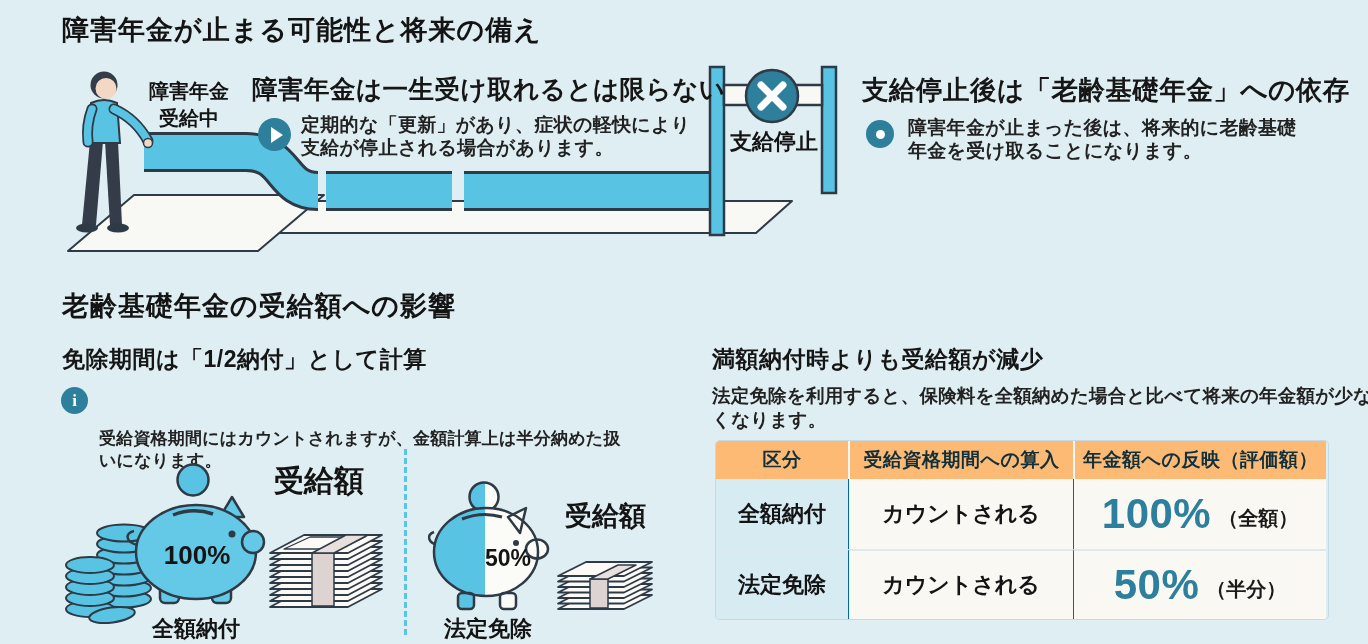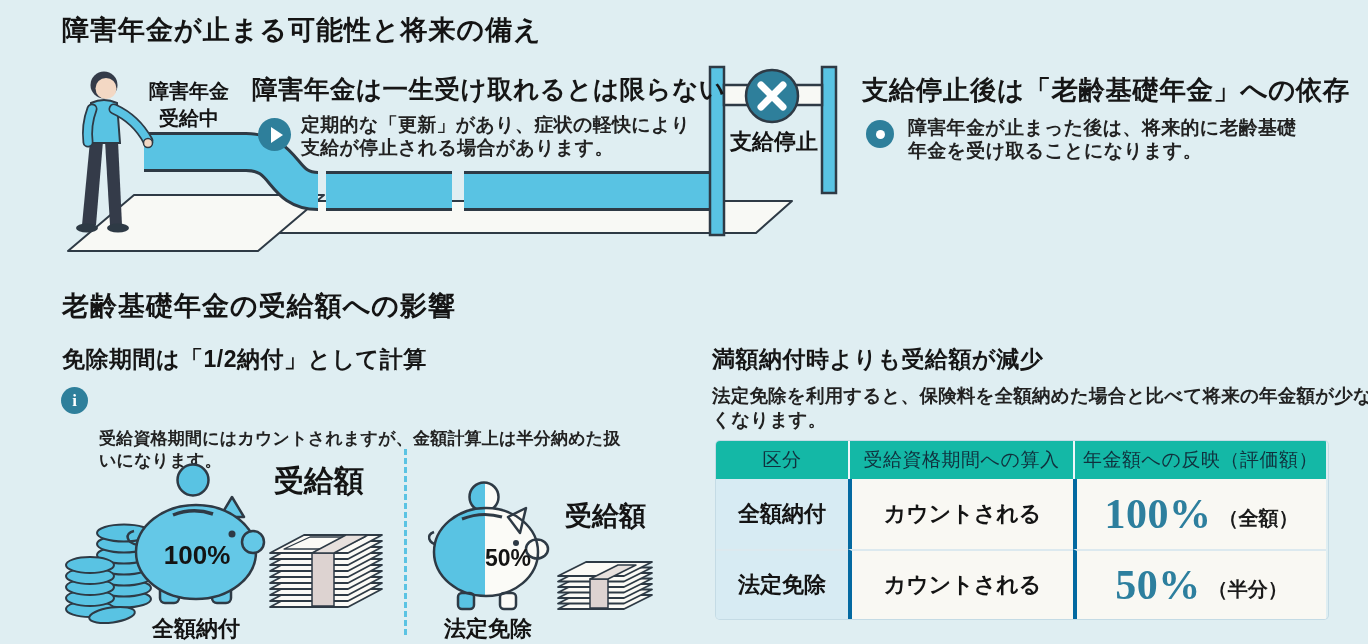--- a/index.html
+++ b/index.html
@@ -21,25 +21,25 @@
   .bullet .dot{width:9px;height:9px;border-radius:50%;background:#ffffff;}
   .info{width:27px;height:27px;color:#fff;font-weight:700;font-size:17px;font-family:"Liberation Serif","DejaVu Serif",serif;}
   .pct-overlay{text-align:center;font-weight:700;color:#141414;}
   .amt-label{font-weight:700;color:#141414;white-space:nowrap;}
   .divider{border-left:3px dashed #5bc3e3;width:0;}
   
   .ptable{width:612px;border-radius:4px;overflow:hidden;box-shadow:0 0 0 1px #c4dbe5;}
   .prow{display:flex;}
   .pc{box-sizing:border-box;display:flex;align-items:center;justify-content:center;}
   .c1{width:132px;}.c2{width:225px;}.c3{width:253px;}
-  .th{height:38px;background:#14b8a6;color:#10303d;font-weight:400;font-size:19px;letter-spacing:0.5px;}
+  .th{height:38px;background:#fdba74;color:#10303d;font-weight:700;font-size:19px;letter-spacing:0.5px;}
   .th + .th{border-left:2px solid #eef7fa;}
   .tb{height:70px;background:#f9f8f3;font-weight:700;font-size:22px;color:#141414;}
   .tb.c1{background:#d7ebf3;}
-  .tb + .tb{border-left:4px solid #0369a1;font-family:Liberation Serif, serif;}
+  .tb + .tb{border-left:1px solid #0369a1;}
   .r2 .tb{border-top:2px solid #dce9ef;}
   .pct-big{color:#2d7f9e;font-size:42px;font-weight:700;letter-spacing:0.5px;}
   .pct-note{color:#1b1b1b;font-size:20px;font-weight:700;margin-left:7px;padding-top:8px;}
 </style>
 </head>
 <body>
 
 <div class="page">
 
   <div class="abs ttl" style="left:62px;top:12px;">障害年金が止まる可能性と将来の備え</div>

